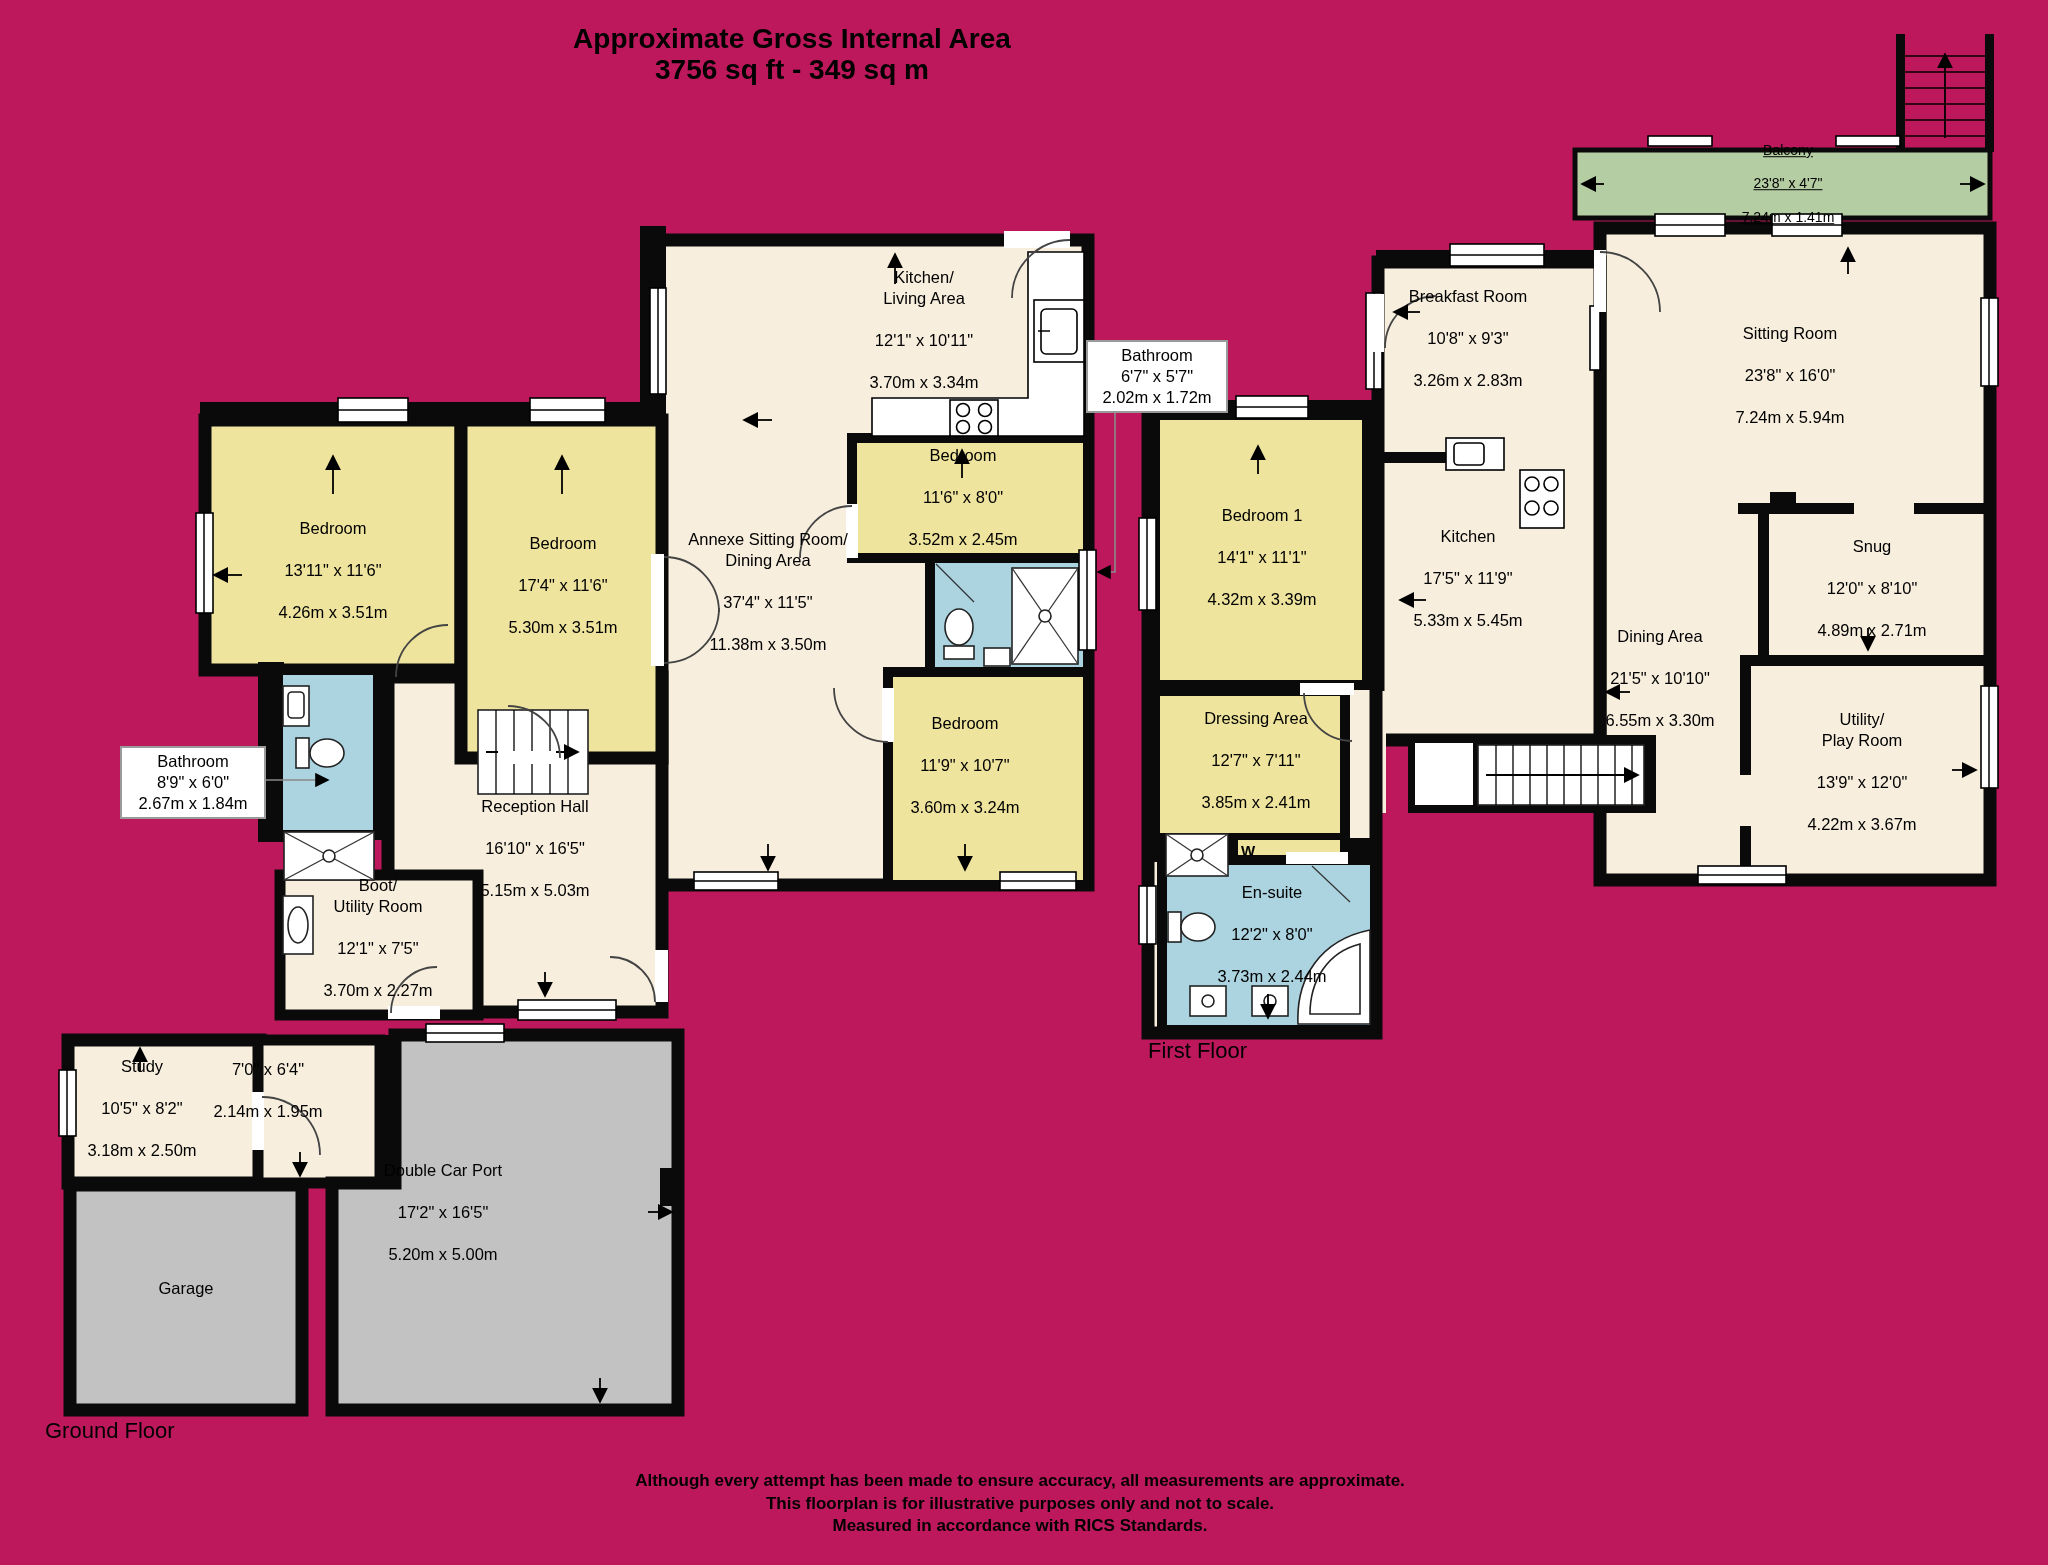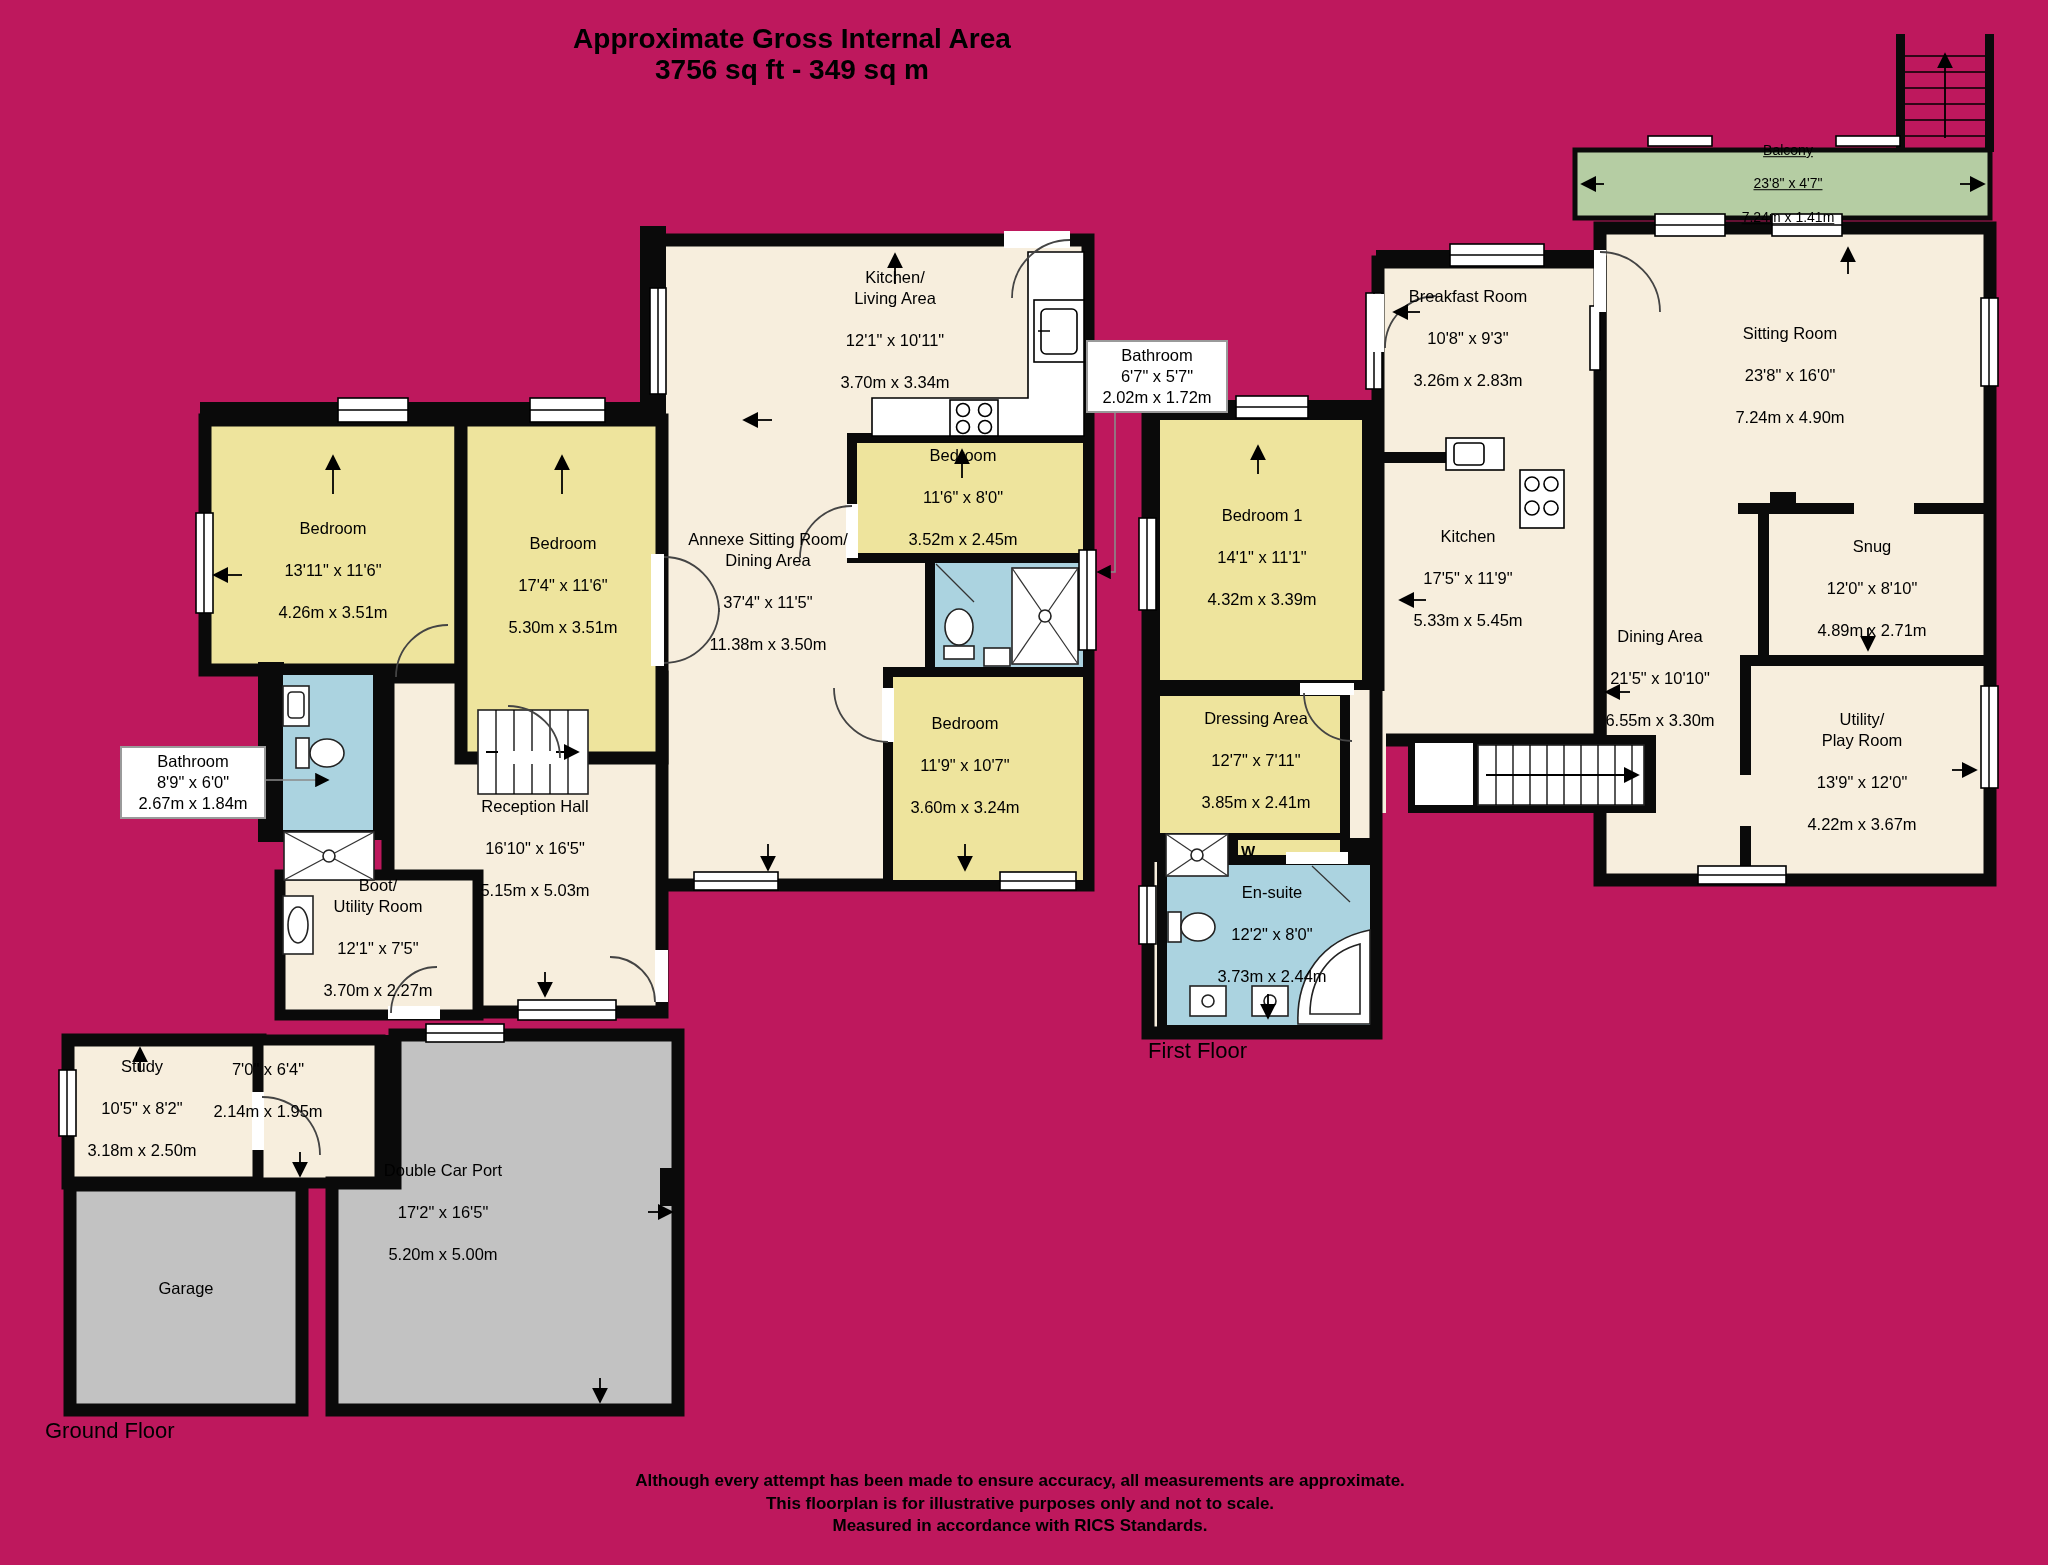--- a/index.html
+++ b/index.html
@@ -311,21 +311,21 @@
 <div class="lbl" style="left:333px;top:570px">
   <span class="rname">Bedroom</span>
   <span class="rdim">13'11" x 11'6"</span>
   <span class="rdim">4.26m x 3.51m</span>
 </div>
 <div class="lbl" style="left:563px;top:585px">
   <span class="rname">Bedroom</span>
   <span class="rdim">17'4" x 11'6"</span>
   <span class="rdim">5.30m x 3.51m</span>
 </div>
-<div class="lbl" style="left:895px;top:330px">
+<div class="lbl" style="left:924px;top:330px">
   <span class="rname">Kitchen/
 Living Area</span>
   <span class="rdim">12'1" x 10'11"</span>
   <span class="rdim">3.70m x 3.34m</span>
 </div>
 <div class="lbl" style="left:963px;top:497px">
   <span class="rname">Bedroom</span>
   <span class="rdim">11'6" x 8'0"</span>
   <span class="rdim">3.52m x 2.45m</span>
 </div>
@@ -386,21 +386,21 @@
   <span class="rdim">7.24m x 1.41m</span>
 </div>
 <div class="lbl" style="left:1468px;top:338px">
   <span class="rname">Breakfast Room</span>
   <span class="rdim">10'8" x 9'3"</span>
   <span class="rdim">3.26m x 2.83m</span>
 </div>
 <div class="lbl" style="left:1790px;top:375px">
   <span class="rname">Sitting Room</span>
   <span class="rdim">23'8" x 16'0"</span>
-  <span class="rdim">7.24m x 4.90m</span>
+  <span class="rdim">7.24m x 5.94m</span>
 </div>
 <div class="lbl" style="left:1262px;top:557px">
   <span class="rname">Bedroom 1</span>
   <span class="rdim">14'1" x 11'1"</span>
   <span class="rdim">4.32m x 3.39m</span>
 </div>
 <div class="lbl" style="left:1468px;top:578px">
   <span class="rname">Kitchen</span>
   <span class="rdim">17'5" x 11'9"</span>
   <span class="rdim">5.33m x 5.45m</span>

